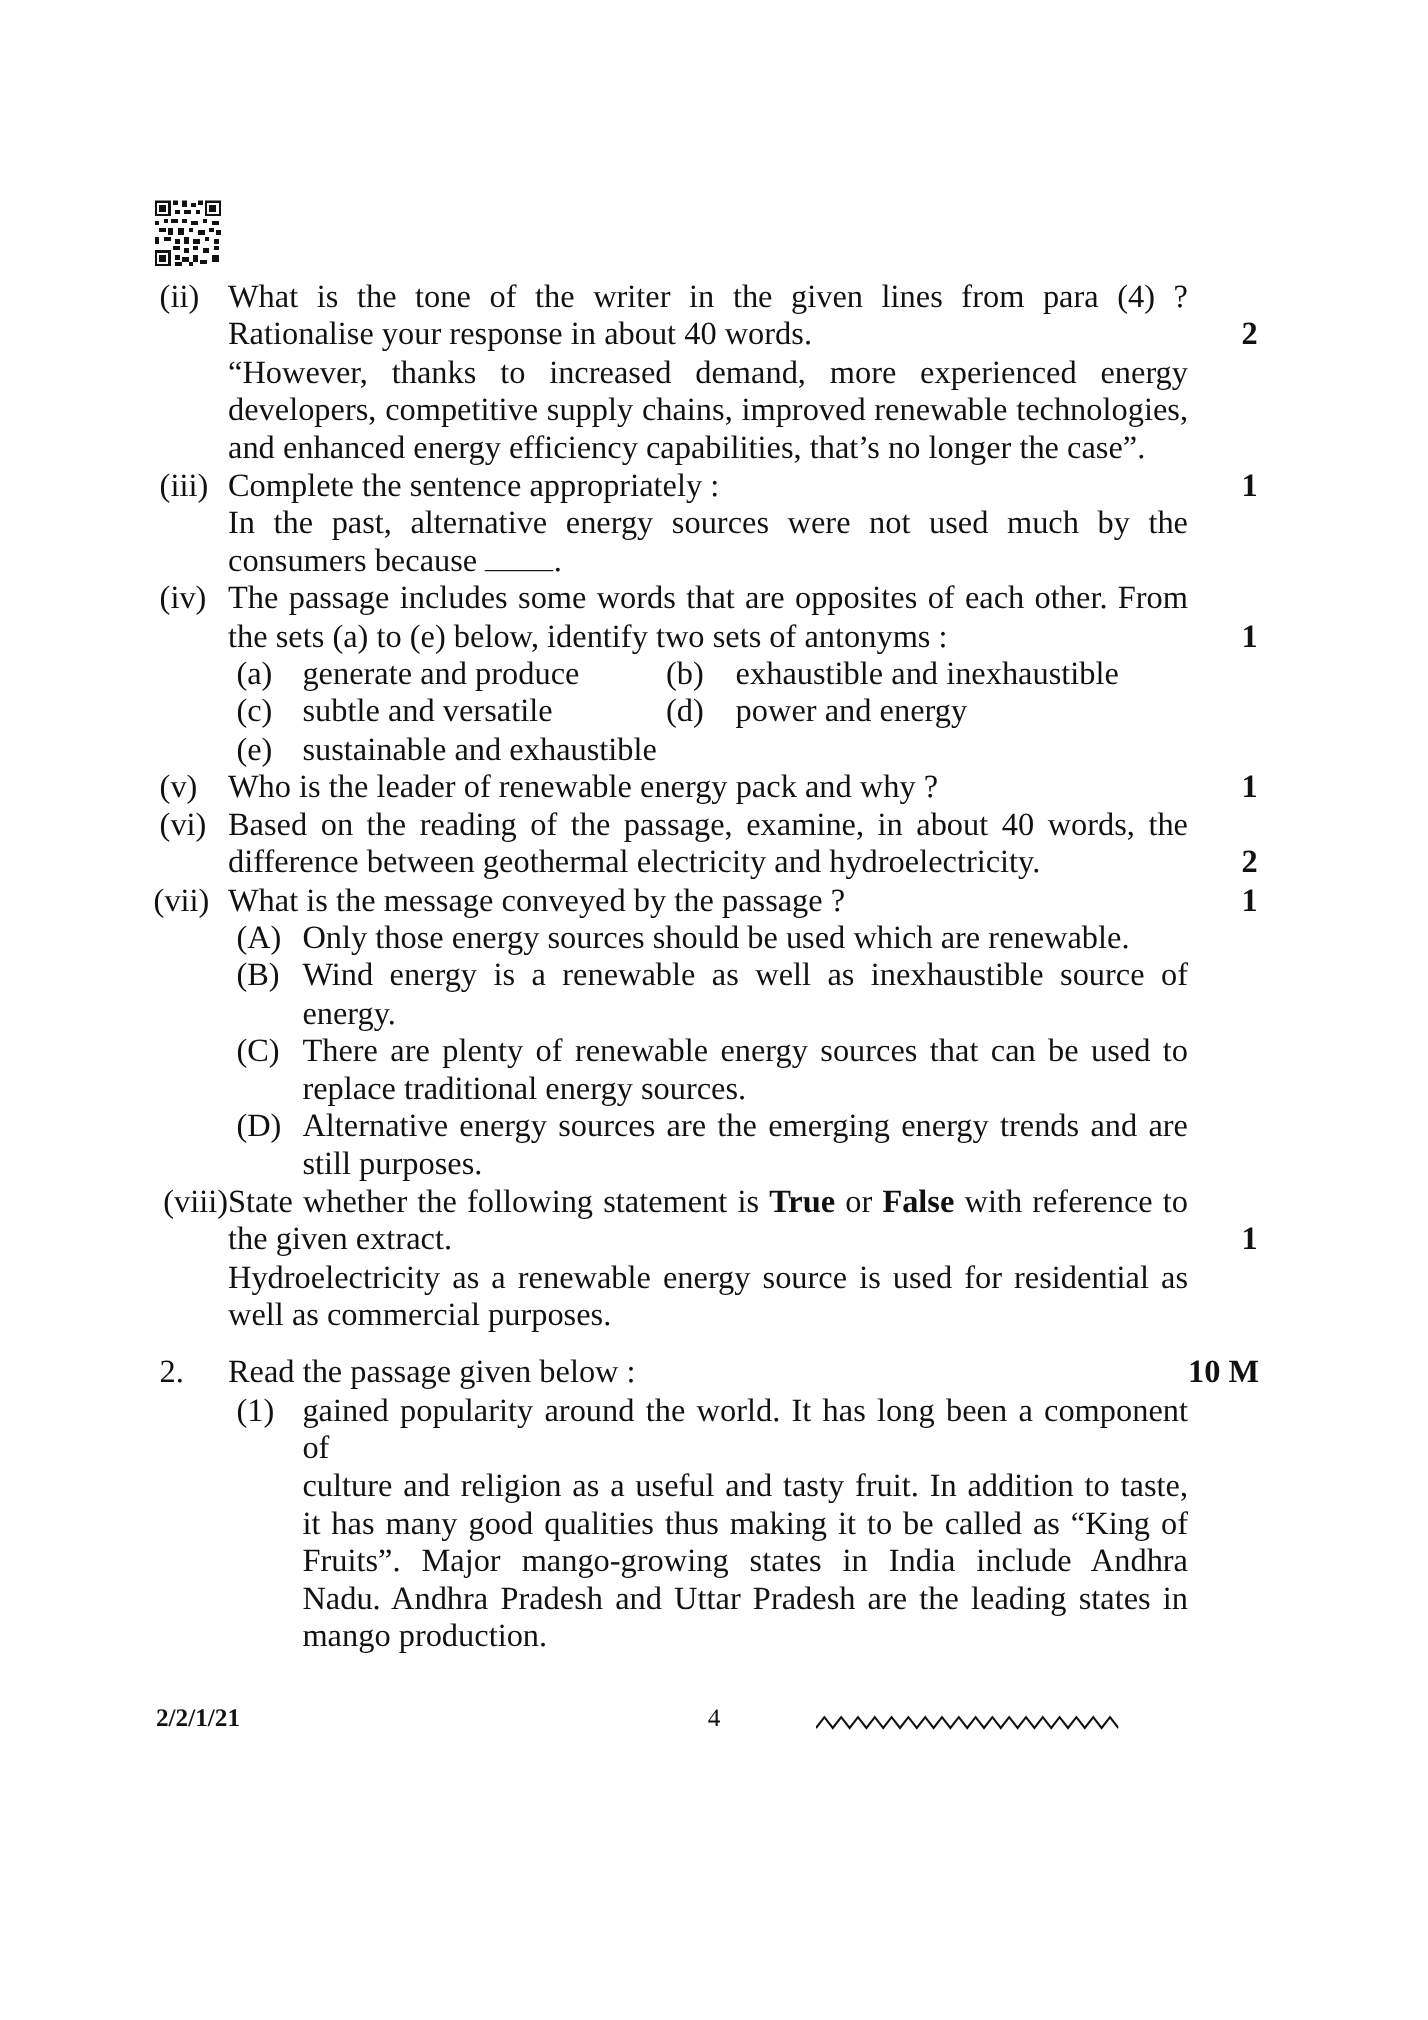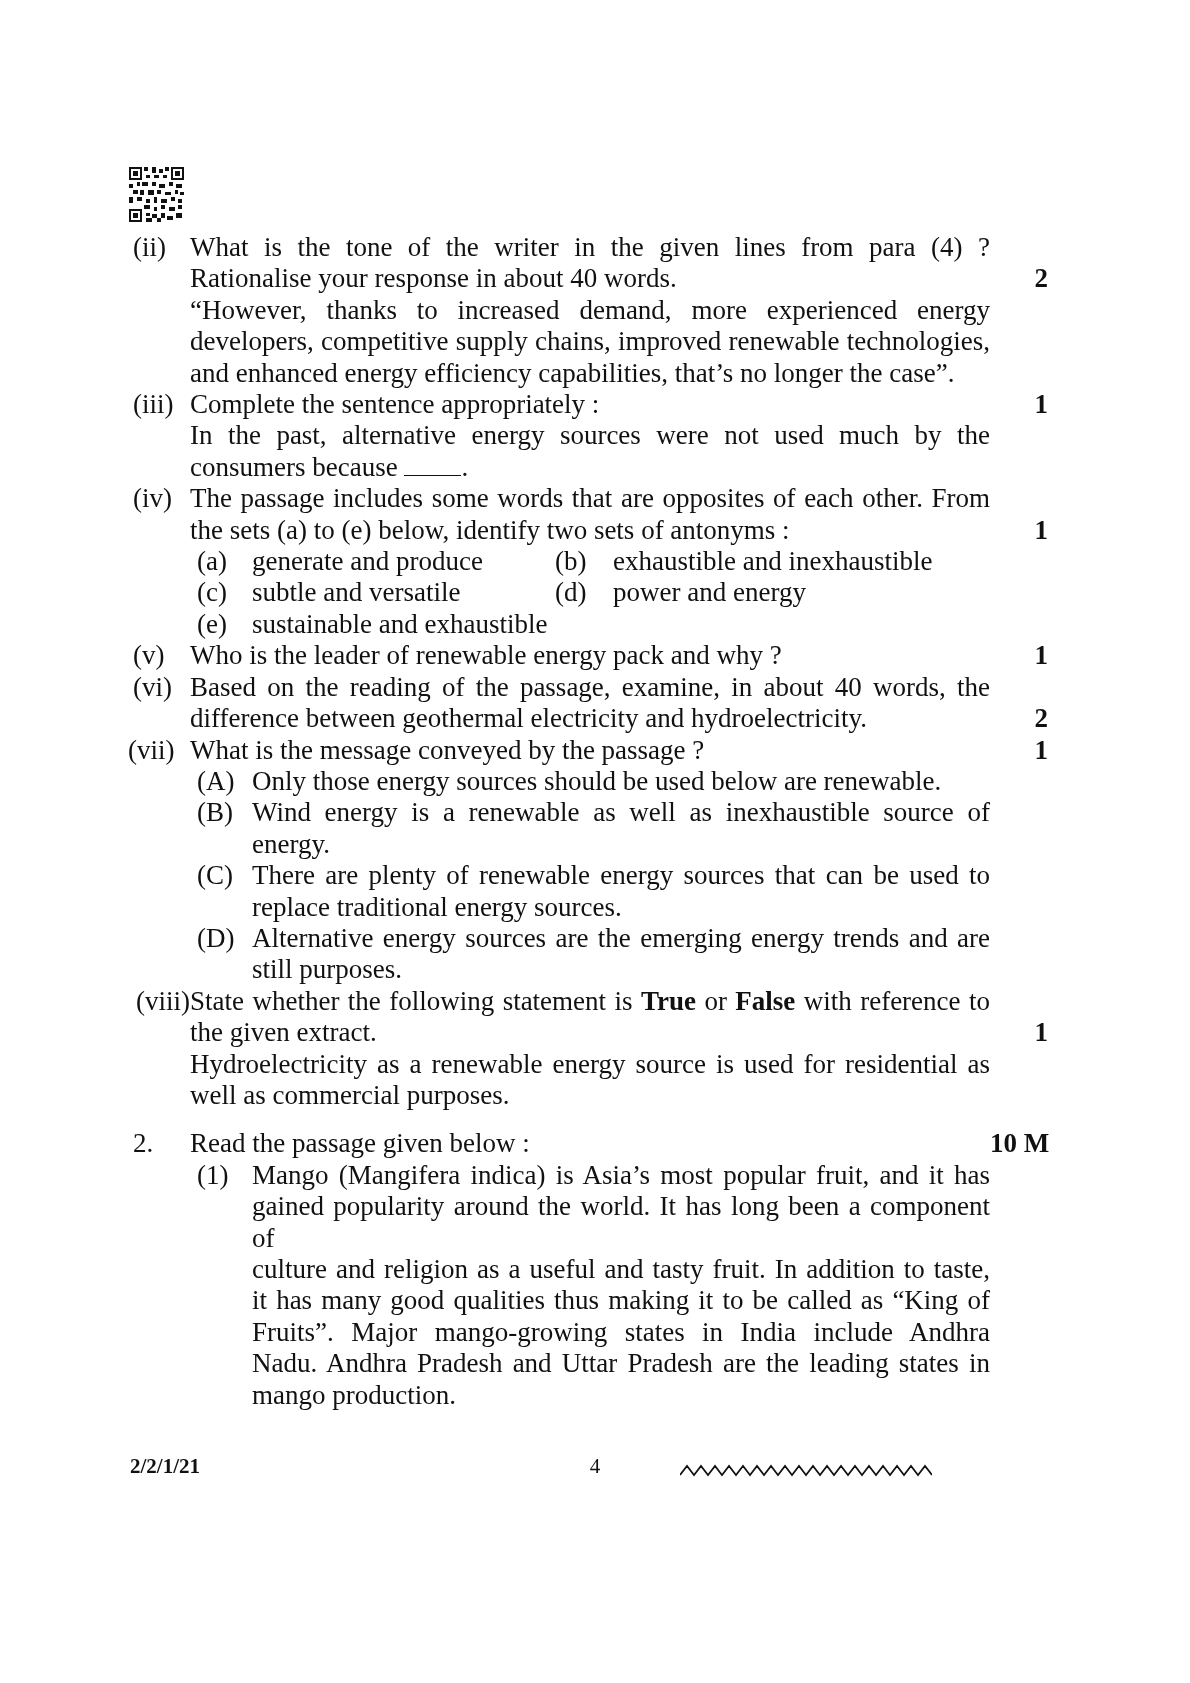--- a/index.html
+++ b/index.html
@@ -59,21 +59,21 @@
   .blank {
     display: inline-block;
     width: 57px;
     height: 5px;
     border-bottom: 1.8px solid #111111;
   }
   .bold { font-weight: bold; }
   .footer {
     position: absolute;
     left: 0;
-    top: 1454px;
+    top: 1419px;
     width: 1190px;
     height: 32px;
     font-size: 21px;
   }
   .footer-code {
     position: absolute;
     left: 130px;
     top: 0;
     font-weight: bold;
   }
@@ -220,21 +220,21 @@
       <div class="qmarks l2">2</div>
     </div>
 
     <div class="qrow">
       <div class="qlabel shift5">(vii)</div>
       <div>
         <div class="lline">What is the message conveyed by the passage ?</div>
         <div class="optrow2">
           <div>(A)</div>
           <div>
-            <div class="lline">Only those energy sources should be used below are renewable.</div>
+            <div class="lline">Only those energy sources should be used which are renewable.</div>
           </div>
         </div>
         <div class="optrow2">
           <div>(B)</div>
           <div>
             <div class="jline">Wind energy is a renewable as well as inexhaustible source of</div>
             <div class="lline">energy.</div>
           </div>
         </div>
         <div class="optrow2">
@@ -266,21 +266,20 @@
       <div class="qmarks l2">1</div>
     </div>
 
     <div class="qrow q2block">
       <div class="qlabel">2.</div>
       <div>
         <div class="lline">Read the passage given below :</div>
         <div class="optrow2">
           <div>(1)</div>
           <div>
-            <div class="jline">Mango (Mangifera indica) is Asia’s most popular fruit, and it has</div>
             <div class="jline">gained popularity around the world. It has long been a component of</div>
             <div class="jline">culture and religion as a useful and tasty fruit. In addition to taste,</div>
             <div class="jline">it has many good qualities thus making it to be called as “King of</div>
             <div class="jline">Fruits”. Major mango-growing states in India include Andhra</div>
             <div class="jline">Nadu. Andhra Pradesh and Uttar Pradesh are the leading states in</div>
             <div class="lline">mango production.</div>
           </div>
         </div>
       </div>
       <div class="qmarks">10 M</div>

